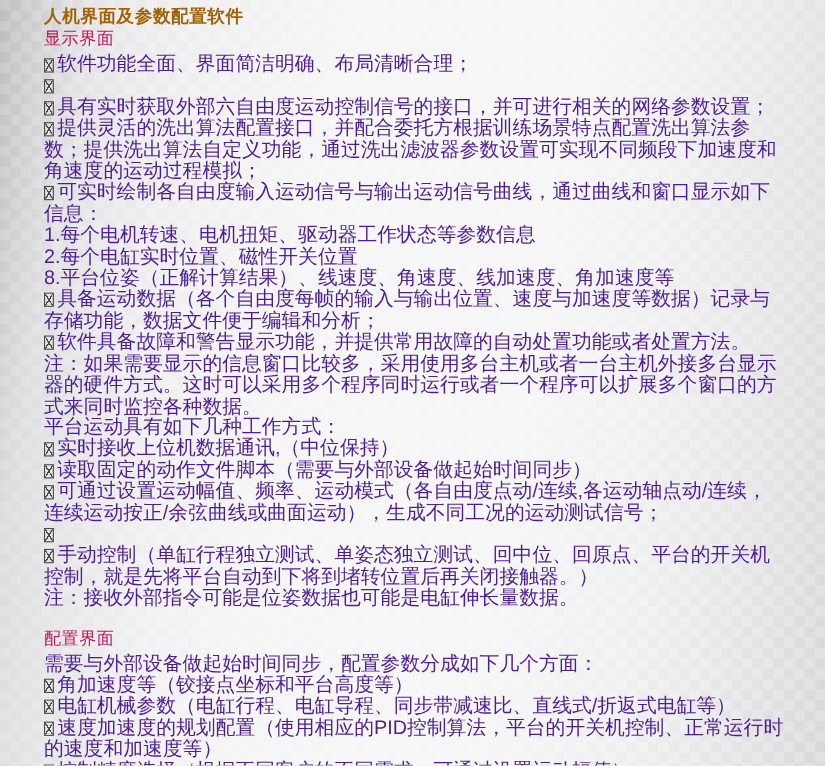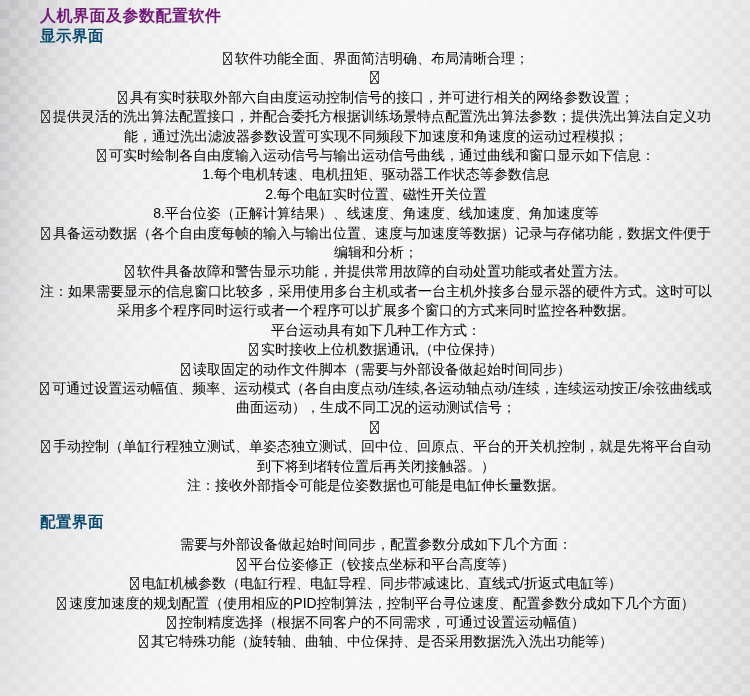--- a/index.html
+++ b/index.html
@@ -18,30 +18,30 @@
         rgba(240,240,241,0.25) 100%),
       linear-gradient(45deg, rgba(0,0,0,0.05) 25%, transparent 25%, transparent 75%, rgba(0,0,0,0.05) 75%),
       linear-gradient(45deg, rgba(0,0,0,0.05) 25%, transparent 25%, transparent 75%, rgba(0,0,0,0.05) 75%),
       linear-gradient(to right, #c7c7ca 0%, #e6e6e8 18%, #f0f0f1 45%, #eeeeef 75%, #dbdbdd 100%);
     background-size:100% 100%, 19px 19px, 19px 19px, 100% 100%;
     background-position:0 0, 0 0, 9.5px 9.5px, 0 0;
   }
   .content { padding:6px 38px 0 40px; }
   h1.page-title {
     margin:0; font-size:16px; line-height:20px;
-    font-weight:bold; color:#701a75; letter-spacing:0.5px;
+    font-weight:bold; color:#a16207; letter-spacing:0.5px;
   }
   h2.heading {
     margin:17px 0 3px 0; font-size:15.5px; line-height:20px;
-    font-weight:bold; color:#0c4a6e; letter-spacing:0.5px;
+    font-weight:normal; color:#be185d; letter-spacing:0.5px;
   }
   section:first-child h2.heading { margin-top:0; }
   p.para {
-    margin:0; font-size:14px; line-height:19.4px;
-    color:#000000; word-break:break-all;text-align:center;
+    margin:0; font-size:18px; line-height:19.4px;
+    color:#4c1d95; word-break:break-all;
   }
   
   span.bx {
     display:inline-block; box-sizing:border-box;
     width:9px; height:13px;
     border:1px solid #4c4c4c;
     margin-right:3px; vertical-align:-2px;
     background-image:
       linear-gradient(to top right, transparent calc(50% - 0.6px), #4c4c4c calc(50% - 0.6px), #4c4c4c calc(50% + 0.6px), transparent calc(50% + 0.6px)),
       linear-gradient(to bottom right, transparent calc(50% - 0.6px), #4c4c4c calc(50% - 0.6px), #4c4c4c calc(50% + 0.6px), transparent calc(50% + 0.6px));
@@ -72,20 +72,20 @@
         <p class="para"><span class="bx"></span><span>实时接收上位机数据通讯,（中位保持）</span></p>
         <p class="para"><span class="bx"></span><span>读取固定的动作文件脚本（需要与外部设备做起始时间同步）</span></p>
         <p class="para"><span class="bx"></span><span>可通过设置运动幅值、频率、运动模式（各自由度点动/连续,各运动轴点动/连续，连续运动按正/余弦曲线或曲面运动），生成不同工况的运动测试信号；</span></p>
         <p class="para"><span class="bx"></span><span></span></p>
         <p class="para"><span class="bx"></span><span>手动控制（单缸行程独立测试、单姿态独立测试、回中位、回原点、平台的开关机控制，就是先将平台自动到下将到堵转位置后再关闭接触器。）</span></p>
         <p class="para"><span>注：接收外部指令可能是位姿数据也可能是电缸伸长量数据。</span></p>
       </section>
       <section>
         <h2 class="heading">配置界面</h2>
         <p class="para"><span>需要与外部设备做起始时间同步，配置参数分成如下几个方面：</span></p>
-        <p class="para"><span class="bx"></span><span>平台位姿修正（铰接点坐标和平台高度等）</span></p>
+        <p class="para"><span class="bx"></span><span>角加速度等（铰接点坐标和平台高度等）</span></p>
         <p class="para"><span class="bx"></span><span>电缸机械参数（电缸行程、电缸导程、同步带减速比、直线式/折返式电缸等）</span></p>
-        <p class="para"><span class="bx"></span><span>速度加速度的规划配置（使用相应的PID控制算法，控制平台寻位速度、配置参数分成如下几个方面）</span></p>
+        <p class="para"><span class="bx"></span><span>速度加速度的规划配置（使用相应的PID控制算法，平台的开关机控制、正常运行时的速度和加速度等）</span></p>
         <p class="para"><span class="bx"></span><span>控制精度选择（根据不同客户的不同需求，可通过设置运动幅值）</span></p>
         <p class="para"><span class="bx"></span><span>其它特殊功能（旋转轴、曲轴、中位保持、是否采用数据洗入洗出功能等）</span></p>
       </section>
     </div>
 </main>
 
 </body></html>

